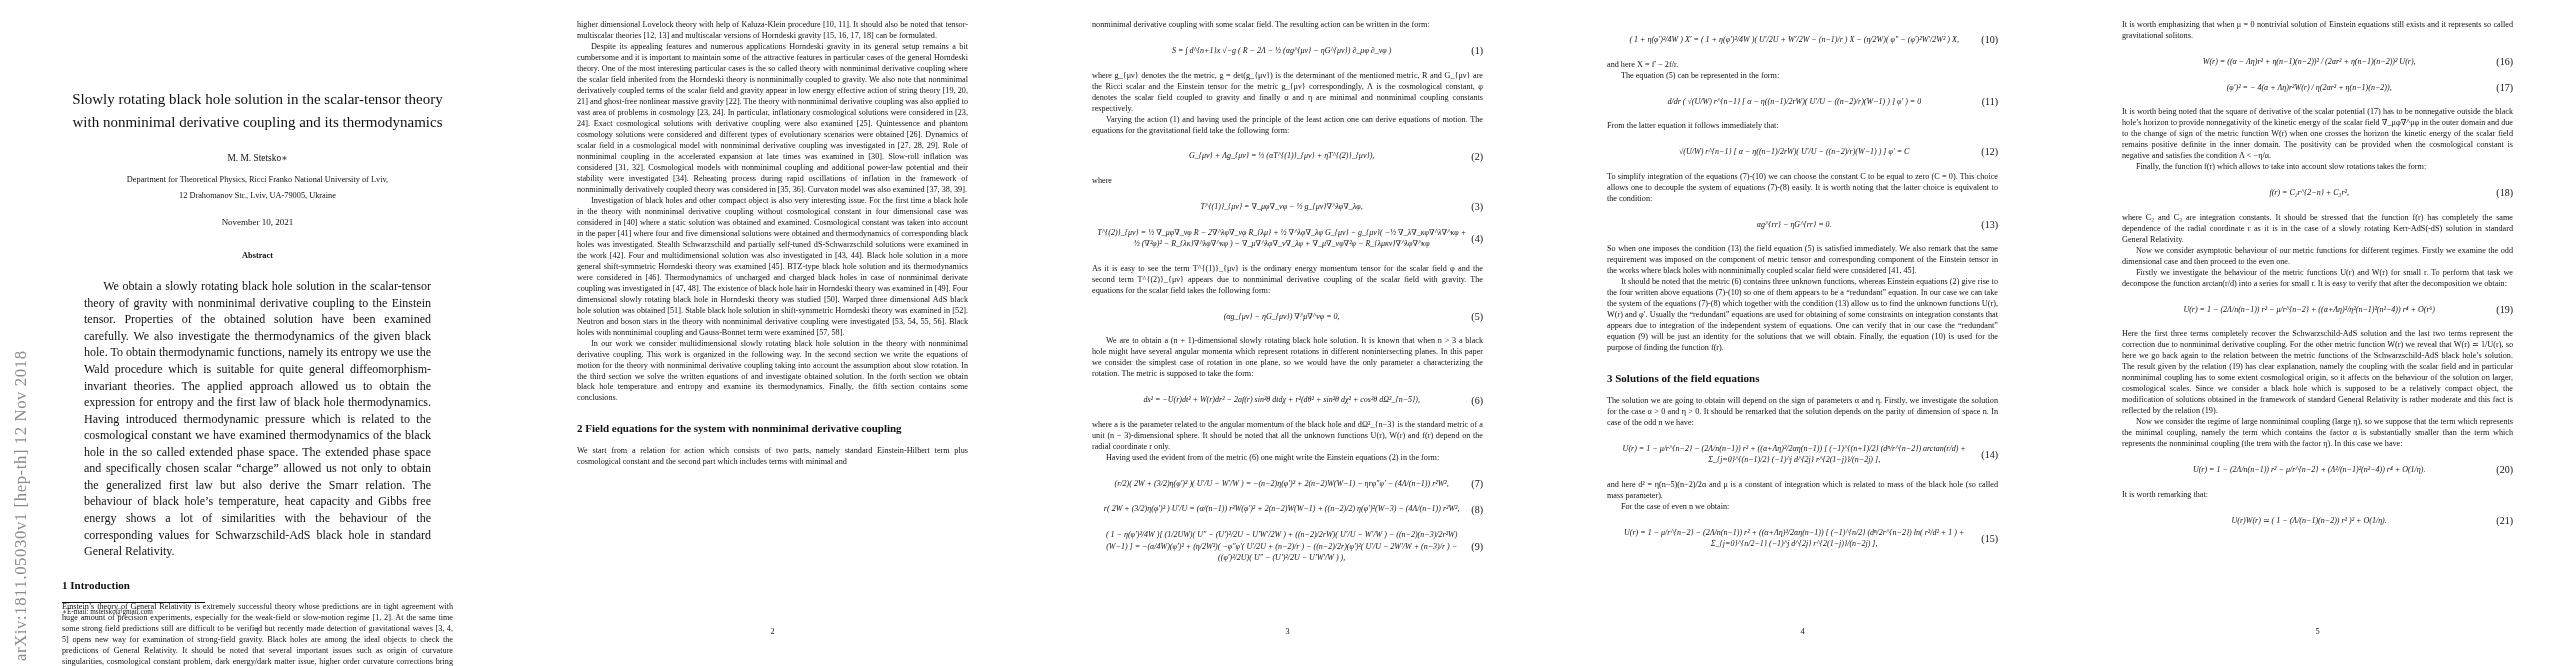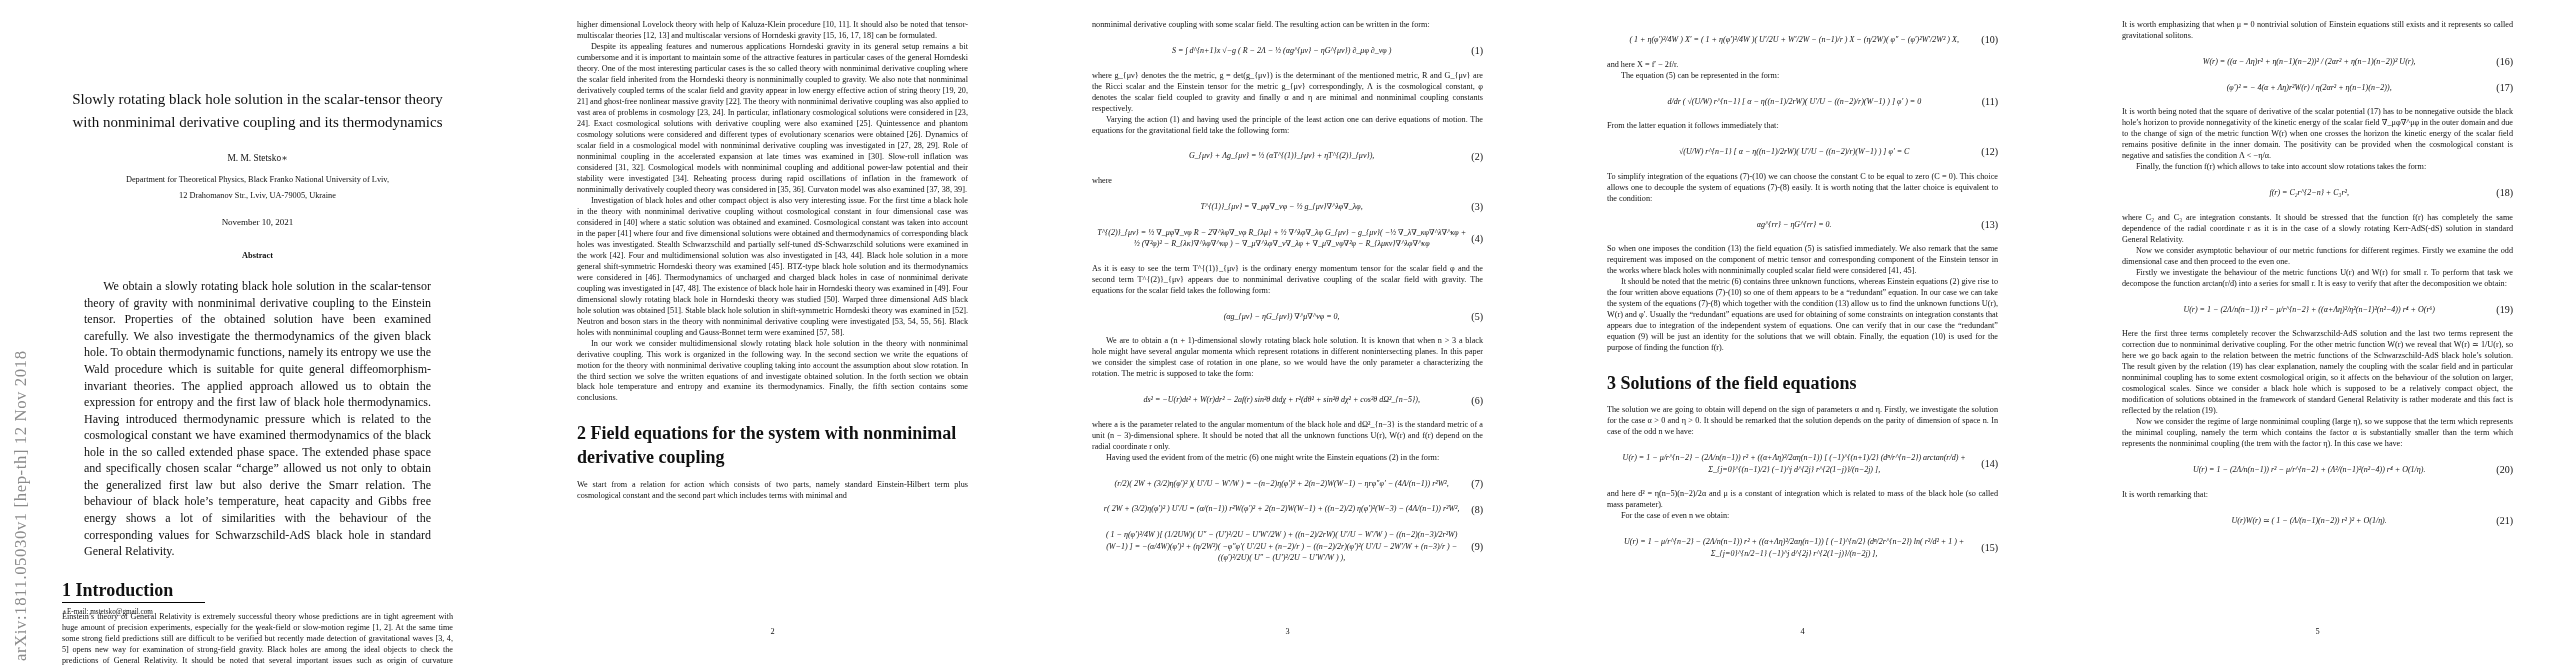--- a/index.html
+++ b/index.html
@@ -8,41 +8,41 @@
   .page{width:515px;height:667px;position:relative;background:#fff;overflow:hidden;box-sizing:border-box;flex:0 0 515px;}
   .content{margin:0 62px;}
   .pad-first{padding-top:88px;}
   .pad-body{padding-top:20px;}
   .title{font-size:15px;line-height:1.5;text-align:center;margin:0 0 19px 0;}
   .author{font-size:9.4px;text-align:center;margin:0 0 9px 0;}
   .affil{font-size:8.3px;text-align:center;line-height:1.9;margin:0;}
   .date{font-size:9px;text-align:center;margin:13.3px 0 24.5px 0;}
   .abs-head{font-size:8.3px;font-weight:bold;text-align:center;margin:0 0 6.7px 0;}
   .abstract{margin:18px 22px;font-size:12px;line-height:1.38;text-align:justify;text-indent:1.6em;}
-  .section-h{font-size:18px;font-weight:bold;line-height:1.35;margin:16.7px 0 10px 0;}
+  .section-h{font-size:11px;font-weight:bold;line-height:1.35;margin:16.7px 0 10px 0;}
   .para{font-size:8.2px;line-height:1.34;text-align:justify;margin:0;}
   .para.indent{text-indent:1.7em;}
   .eqrow{display:flex;align-items:center;margin:14px 0;font-size:8px;}
   .eqbody{flex:1;text-align:center;font-style:italic;line-height:1.45;padding:0 3.3px;}
   .eqnum{font-style:normal;font-size:10px;white-space:nowrap;}
   .pagenum{position:absolute;bottom:31px;left:0;right:0;text-align:center;font-size:8.3px;}
   .footnote{position:absolute;left:62px;bottom:51px;width:389px;font-size:7.2px;}
   .footnote::before{content:"";display:block;width:143px;border-top:0.8px solid #000;margin-bottom:3.9px;}
   .arxiv{position:absolute;left:11px;top:661px;transform-origin:0 0;transform:rotate(-90deg);white-space:nowrap;font-size:16.7px;letter-spacing:0.6px;color:#8b8b8b;font-family:"Liberation Serif","DejaVu Serif",serif;}
 </style>
 </head>
 <body>
 
 <div class="pages">
   <div class="page">
     <div class="arxiv">arXiv:1811.05030v1  [hep-th]  12 Nov 2018</div>
     <div class="content pad-first">
         <div class="title">Slowly rotating black hole solution in the scalar-tensor theory with nonminimal derivative coupling and its thermodynamics</div>
         <div class="author">M. M. Stetsko∗</div>
-        <div class="affil">Department for Theoretical Physics, Black Franko National University of Lviv,</div>
+        <div class="affil">Department for Theoretical Physics, Ricci Franko National University of Lviv,</div>
         <div class="affil">12 Drahomanov Str., Lviv, UA-79005, Ukraine</div>
         <div class="date">November 10, 2021</div>
         <div class="abs-head">Abstract</div>
         <div class="abstract">We obtain a slowly rotating black hole solution in the scalar-tensor theory of gravity with nonminimal derivative coupling to the Einstein tensor. Properties of the obtained solution have been examined carefully. We also investigate the thermodynamics of the given black hole. To obtain thermodynamic functions, namely its entropy we use the Wald procedure which is suitable for quite general diffeomorphism-invariant theories. The applied approach allowed us to obtain the expression for entropy and the first law of black hole thermodynamics. Having introduced thermodynamic pressure which is related to the cosmological constant we have examined thermodynamics of the black hole in the so called extended phase space. The extended phase space and specifically chosen scalar “charge” allowed us not only to obtain the generalized first law but also derive the Smarr relation. The behaviour of black hole’s temperature, heat capacity and Gibbs free energy shows a lot of similarities with the behaviour of the corresponding values for Schwarzschild-AdS black hole in standard General Relativity.</div>
         <div class="section-h">1    Introduction</div>
         <div class="para">Einstein’s theory of General Relativity is extremely successful theory whose predictions are in tight agreement with huge amount of precision experiments, especially for the weak-field or slow-motion regime [1, 2]. At the same time some strong field predictions still are difficult to be verified but recently made detection of gravitational waves [3, 4, 5] opens new way for examination of strong-field gravity. Black holes are among the ideal objects to check the predictions of General Relativity. It should be noted that several important issues such as origin of curvature singularities, cosmological constant problem, dark energy/dark matter issue, higher order curvature corrections bring the idea of modification of General Relativity [6]. Among number of possible generalizations of General Relativity so called Horndeski gravity [7] has been attracting a lot of interest for recent years. Proposed few decades ago, Horndeski gravity [7] represents the most general scalar tensor theory of gravity where field equations of motion are of the second order over derivatives. Horndeski gravity was rediscovered in the context of Galileon theories, namely the scalar-tensor theories with Galilean symmetry in flat space-time. The equivalence of Galileon theories in a space of arbitrary dimension [8] to Horndeski gravity in four dimensions was established [9]. It was shown that Horndeski gravity can be obtained from</div>
       </div>
   <div class="footnote">∗E-mail: mstetsko@gmail.com</div>
       <div class="pagenum">1</div>
     </div>

